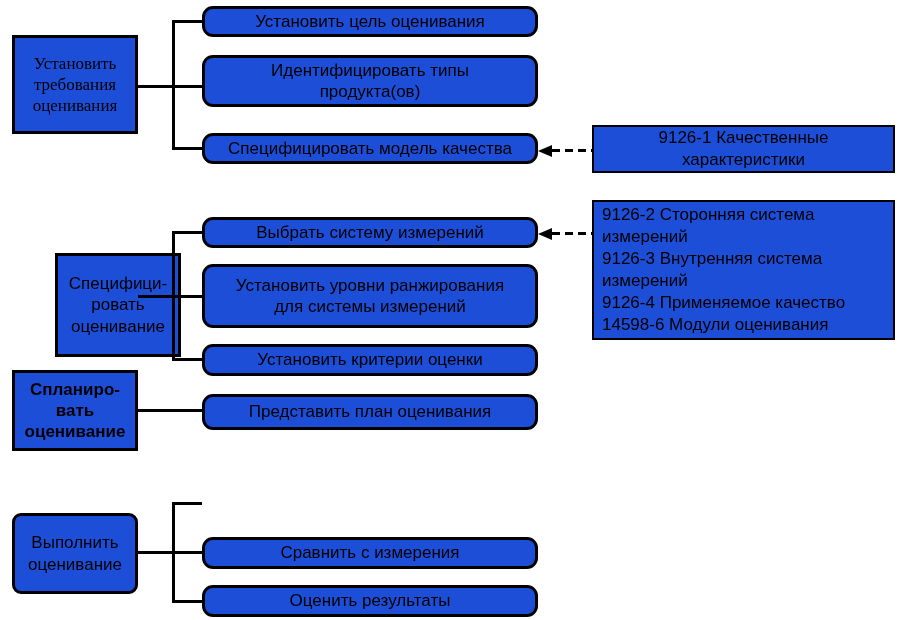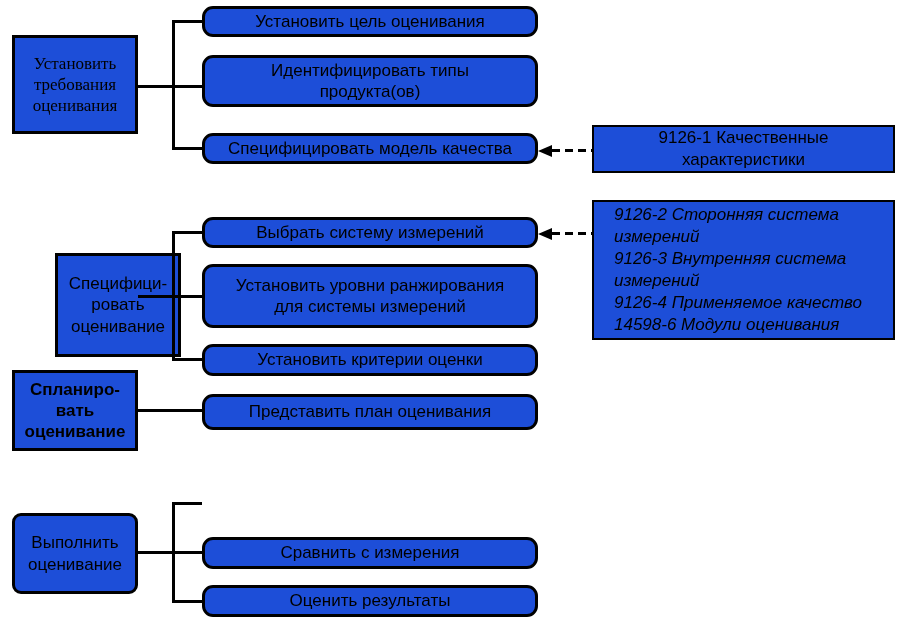--- a/index.html
+++ b/index.html
@@ -40,21 +40,21 @@
     border-radius: 11px;
   }
   
   .reference {
     left: 592px;
     width: 303px;
     border: 2px solid #000000;
   }
   .reference .label { line-height: 1.3; }
   .reference.left-align { justify-content: flex-start; }
-  .reference.left-align .label { text-align: left; padding-left: 20px; font-style: italic; }
+  .reference.left-align .label { text-align: left; padding-left: 8px; }
   
   .line {
     position: absolute;
     background: #000000;
   }
   
   .dashed-arrow {
     position: absolute;
     height: 13px;
     display: flex;

